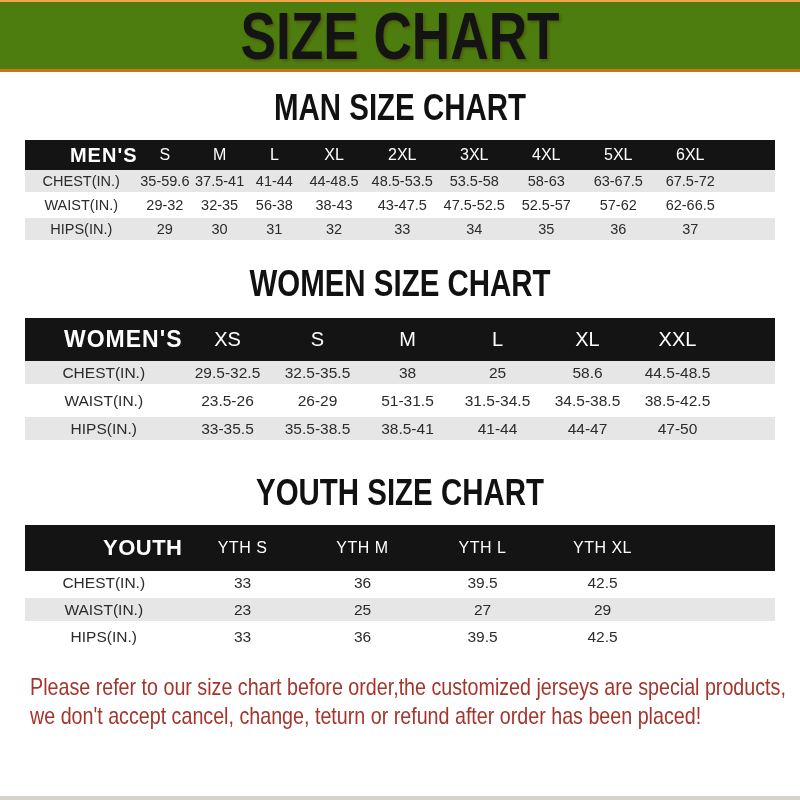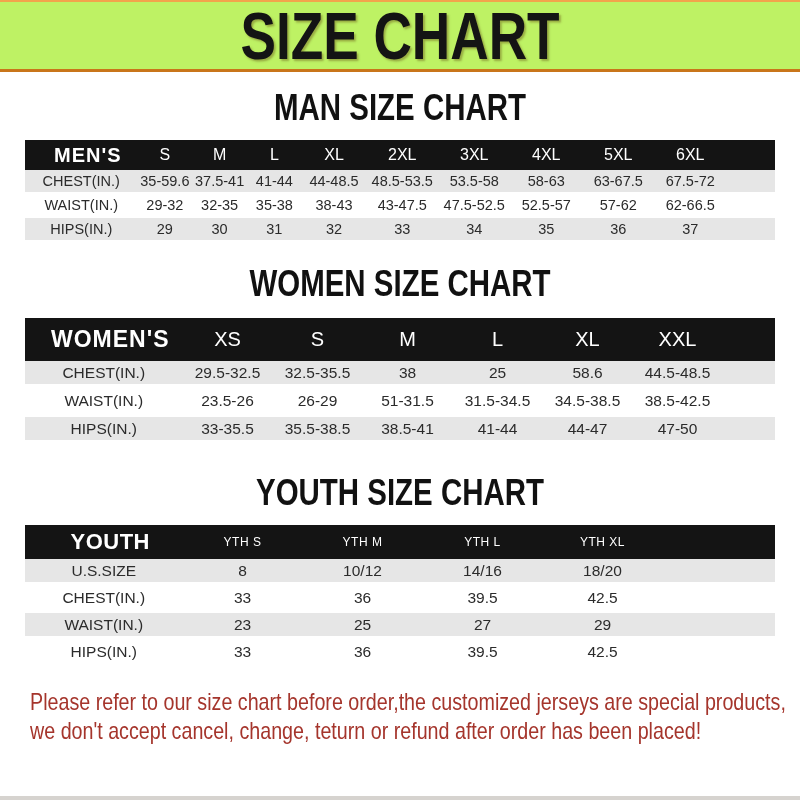--- a/index.html
+++ b/index.html
@@ -5,21 +5,21 @@
   html, body {
     margin: 0; padding: 0;
     width: 800px; height: 800px;
     background: #ffffff;
     font-family: "Liberation Sans", sans-serif;
     overflow: hidden;
     position: relative;
   }
   .banner {
     width: 800px; height: 72px;
-    background: #bef264;
+    background: #4d7c0f;
     border-top: 2px solid #f2a44c;
     border-bottom: 3px solid #c9751a;
     box-sizing: border-box;
     display: flex; align-items: center; justify-content: center;
   }
   .banner-title {
     font-size: 56px; font-weight: 700;
     color: #141414; letter-spacing: 0px;
     transform: scale(0.95, 1.18);
     text-shadow: 2px 2px 2px rgba(80,40,0,0.35);
@@ -41,21 +41,21 @@
     border-collapse: separate; border-spacing: 0;
     table-layout: fixed;
   }
   thead tr { background: #141414; }
   thead th {
     color: #ffffff; font-weight: 400;
     text-align: center; vertical-align: middle;
     padding: 0; white-space: nowrap;
   }
   thead th.corner {
-    font-weight: 700; text-align: center;
+    font-weight: 700; text-align: right;
     padding-left: 13px; letter-spacing: 1px;
   }
   tbody td {
     text-align: center; vertical-align: middle;
     color: #2b2b2b; padding: 0; white-space: nowrap;
     background: #ffffff;
   }
   tr.gray td { background: #E6E6E6; }
 
   
@@ -66,22 +66,22 @@
   .t0 tbody td { font-size: 14.5px; border-bottom: 2px solid #ffffff; }
 
   
   .t1 thead tr { height: 43px; }
   .t1 thead th { font-size: 20px; margin-left: 8px; }
   .t1 thead th.corner { font-size: 23px; }
   .t1 tbody tr { height: 28px; }
   .t1 tbody td { font-size: 15.5px; border-bottom: 5px solid #ffffff; }
 
   
-  .t2 thead tr { height: 34px; }
-  .t2 thead th { font-size: 12px; letter-spacing: 0.5px; }
+  .t2 thead tr { height: 46px; }
+  .t2 thead th { font-size: 16px; letter-spacing: 0.5px; }
   .t2 thead th.corner { font-size: 22px; }
   .t2 tbody tr { height: 27px; }
   .t2 tbody td { font-size: 15.5px; border-bottom: 4px solid #ffffff; }
 
   .footer-note {
     margin: 20px 0 0 30px;
     color: #A5352C;
     font-size: 24px; line-height: 29px;
     transform: scaleX(0.82); transform-origin: left center;
     white-space: nowrap;
@@ -141,21 +141,21 @@
           <td>53.5-58</td>
           <td>58-63</td>
           <td>63-67.5</td>
           <td>67.5-72</td>
           <td></td>
         </tr>
         <tr>
           <td>WAIST(IN.)</td>
           <td>29-32</td>
           <td>32-35</td>
-          <td>35-38</td>
+          <td>56-38</td>
           <td>38-43</td>
           <td>43-47.5</td>
           <td>47.5-52.5</td>
           <td>52.5-57</td>
           <td>57-62</td>
           <td>62-66.5</td>
           <td></td>
         </tr>
         <tr class="gray">
           <td>HIPS(IN.)</td>
@@ -249,28 +249,20 @@
         <tr>
           <th class="corner">YOUTH</th>
           <th>YTH S</th>
           <th>YTH M</th>
           <th>YTH L</th>
           <th>YTH XL</th>
           <th></th>
         </tr>
       </thead>
       <tbody>
-        <tr class="gray">
-          <td>U.S.SIZE</td>
-          <td>8</td>
-          <td>10/12</td>
-          <td>14/16</td>
-          <td>18/20</td>
-          <td></td>
-        </tr>
         <tr>
           <td>CHEST(IN.)</td>
           <td>33</td>
           <td>36</td>
           <td>39.5</td>
           <td>42.5</td>
           <td></td>
         </tr>
         <tr class="gray">
           <td>WAIST(IN.)</td>

